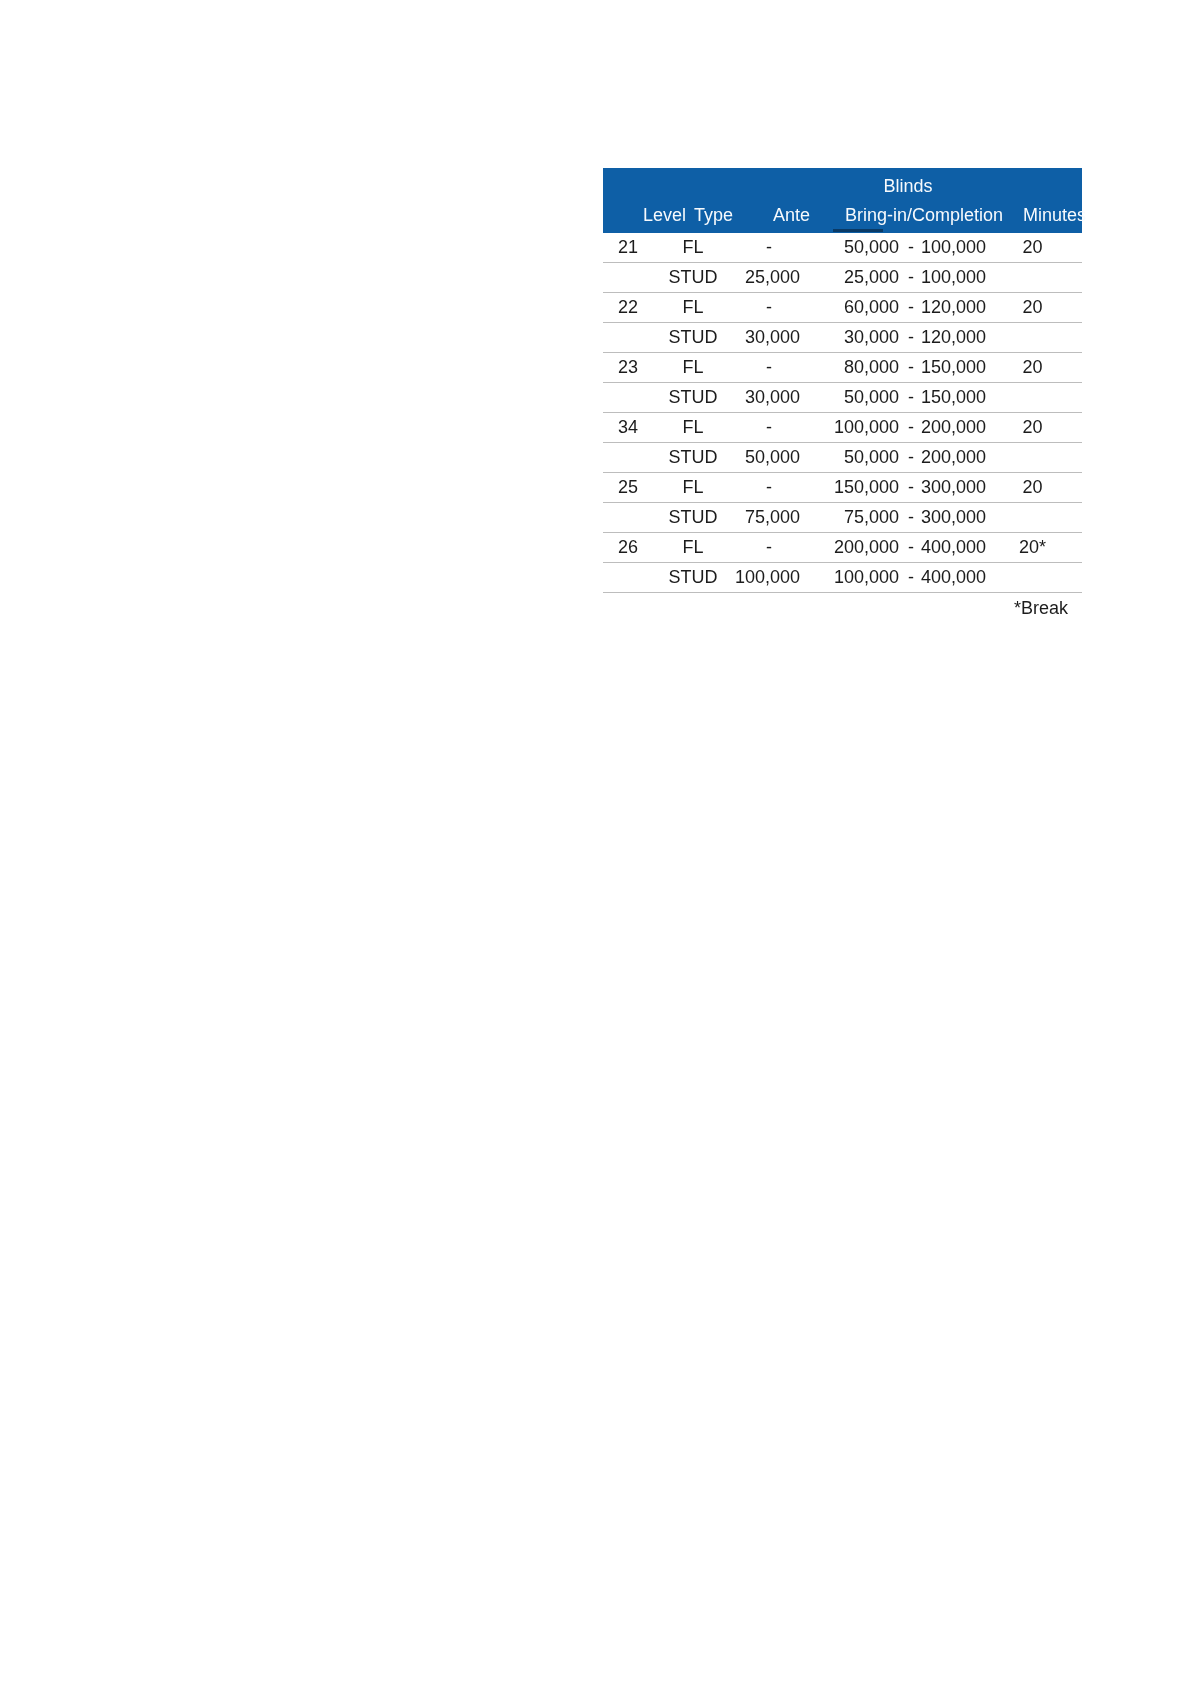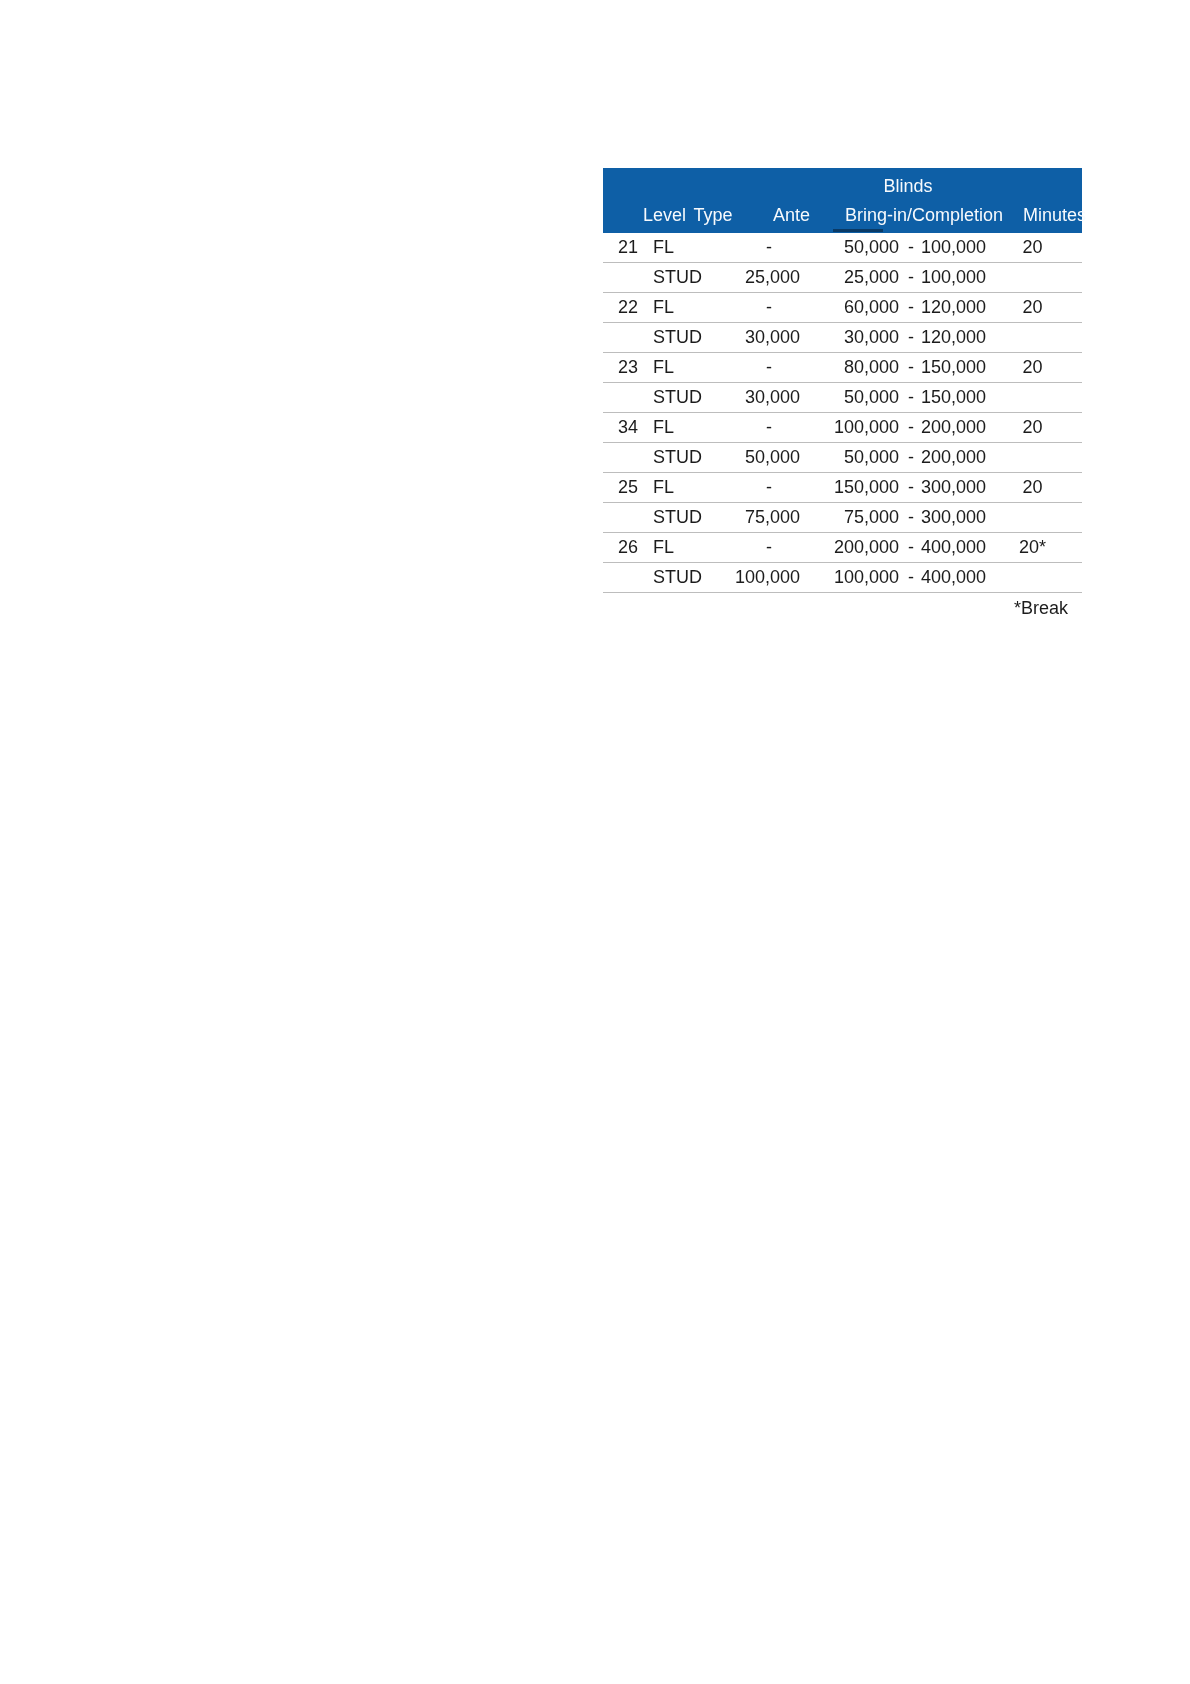--- a/index.html
+++ b/index.html
@@ -28,35 +28,35 @@
     background:var(--header_bg);
     color:var(--header_text);
     position:relative;
     height:65px;
   }
   .blinds-row{height:32px;line-height:36px;}
   .blinds-label{grid-column:4/7;text-align:center;padding-left:28px;}
   .cols-row{height:33px;line-height:30px;}
   .hc{white-space:nowrap;padding-left:40px;}
   .hc.c-level{text-align:center;}
-  .hc.c-type{text-align:center;}
+  .hc.c-type{text-align:right;}
   .hc.c-ante{text-align:right;padding-right:3px;}
   .hc.c-bring{grid-column:4/7;text-align:right;padding-right:3px;}
   .hc.c-min{text-align:center;}
   .accent-underline{
     position:absolute;left:230px;top:61px;width:50px;height:3px;
     background:var(--accent_underline);
   }
   .trow{
     height:30px;line-height:29px;
     border-bottom:1px solid var(--divider);
   }
   .cell{white-space:nowrap;overflow:visible;}
   .c-level{text-align:center;}
-  .c-type{text-align:left;}
+  .c-type{text-align:center;}
   .c-ante{text-align:right;padding-right:5px;}
   .c-ante.dash-val{text-align:center;padding-right:0;}
   .c-blow{text-align:right;padding-right:2px;}
   .c-dash{text-align:center;}
   .c-bhigh{text-align:right;padding-right:3px;}
   .c-min{text-align:center;}
   .footnote-row{
     height:30px;line-height:30px;
     text-align:right;padding-right:14px;
   }

